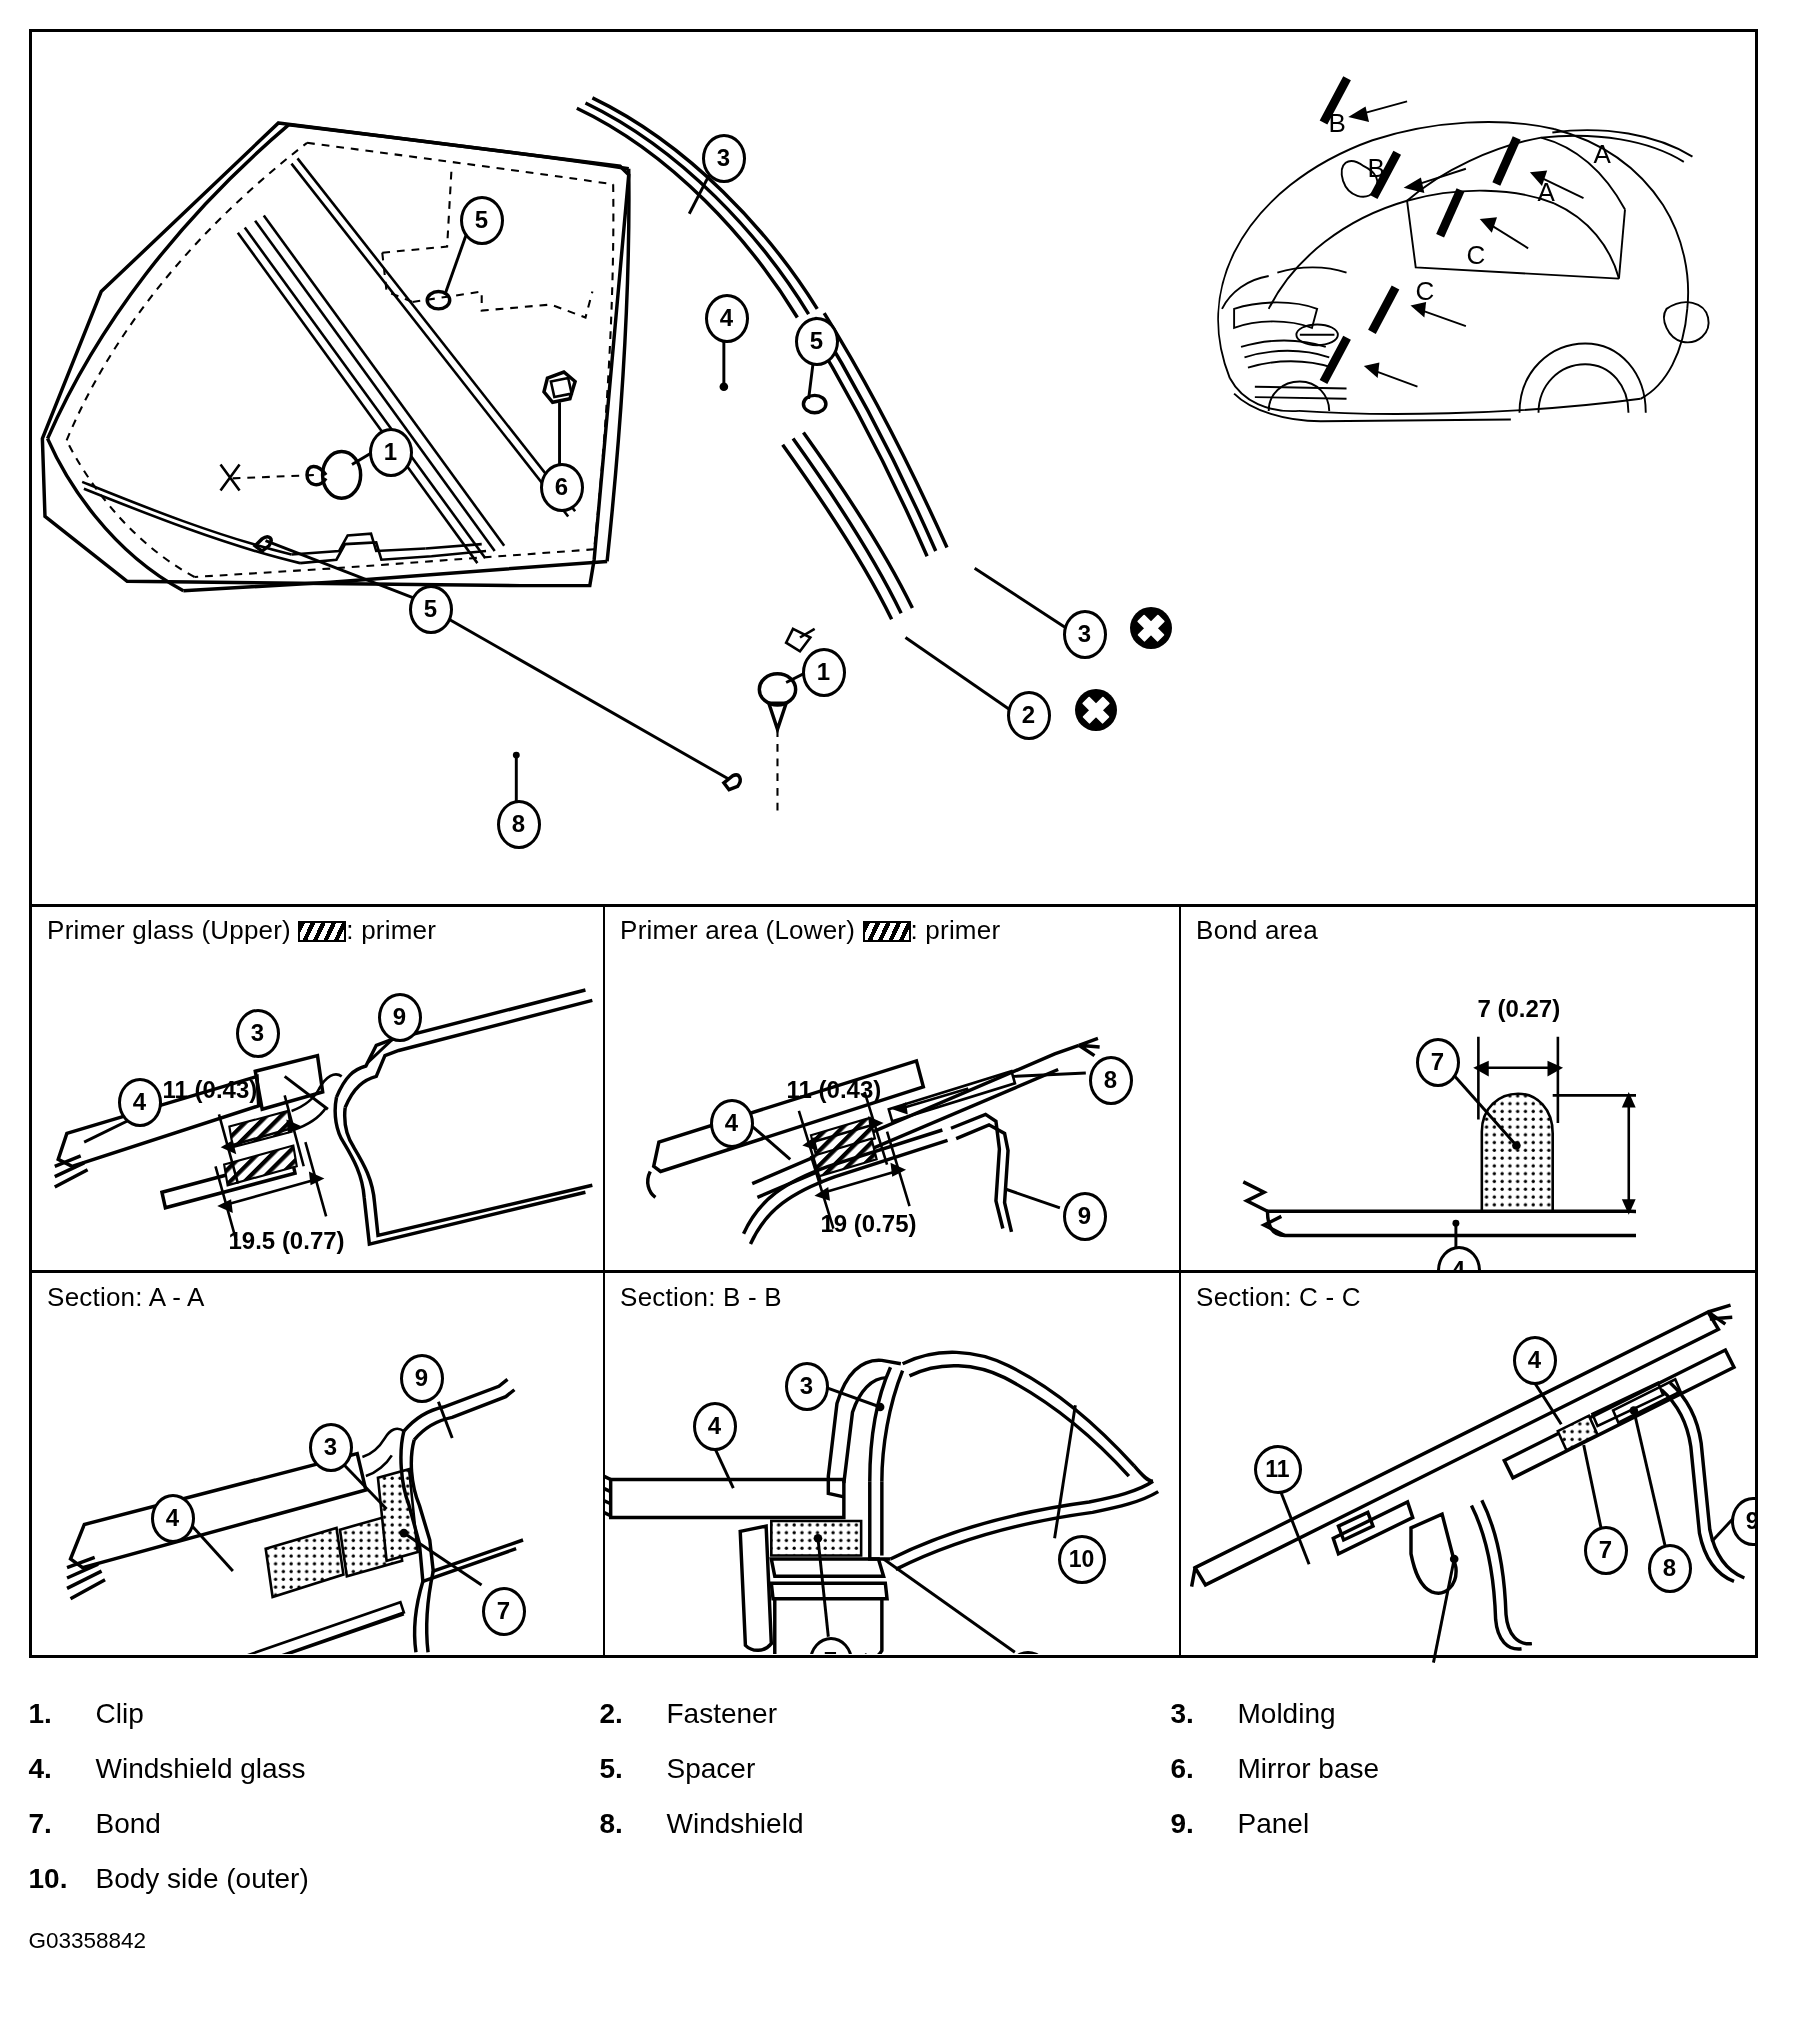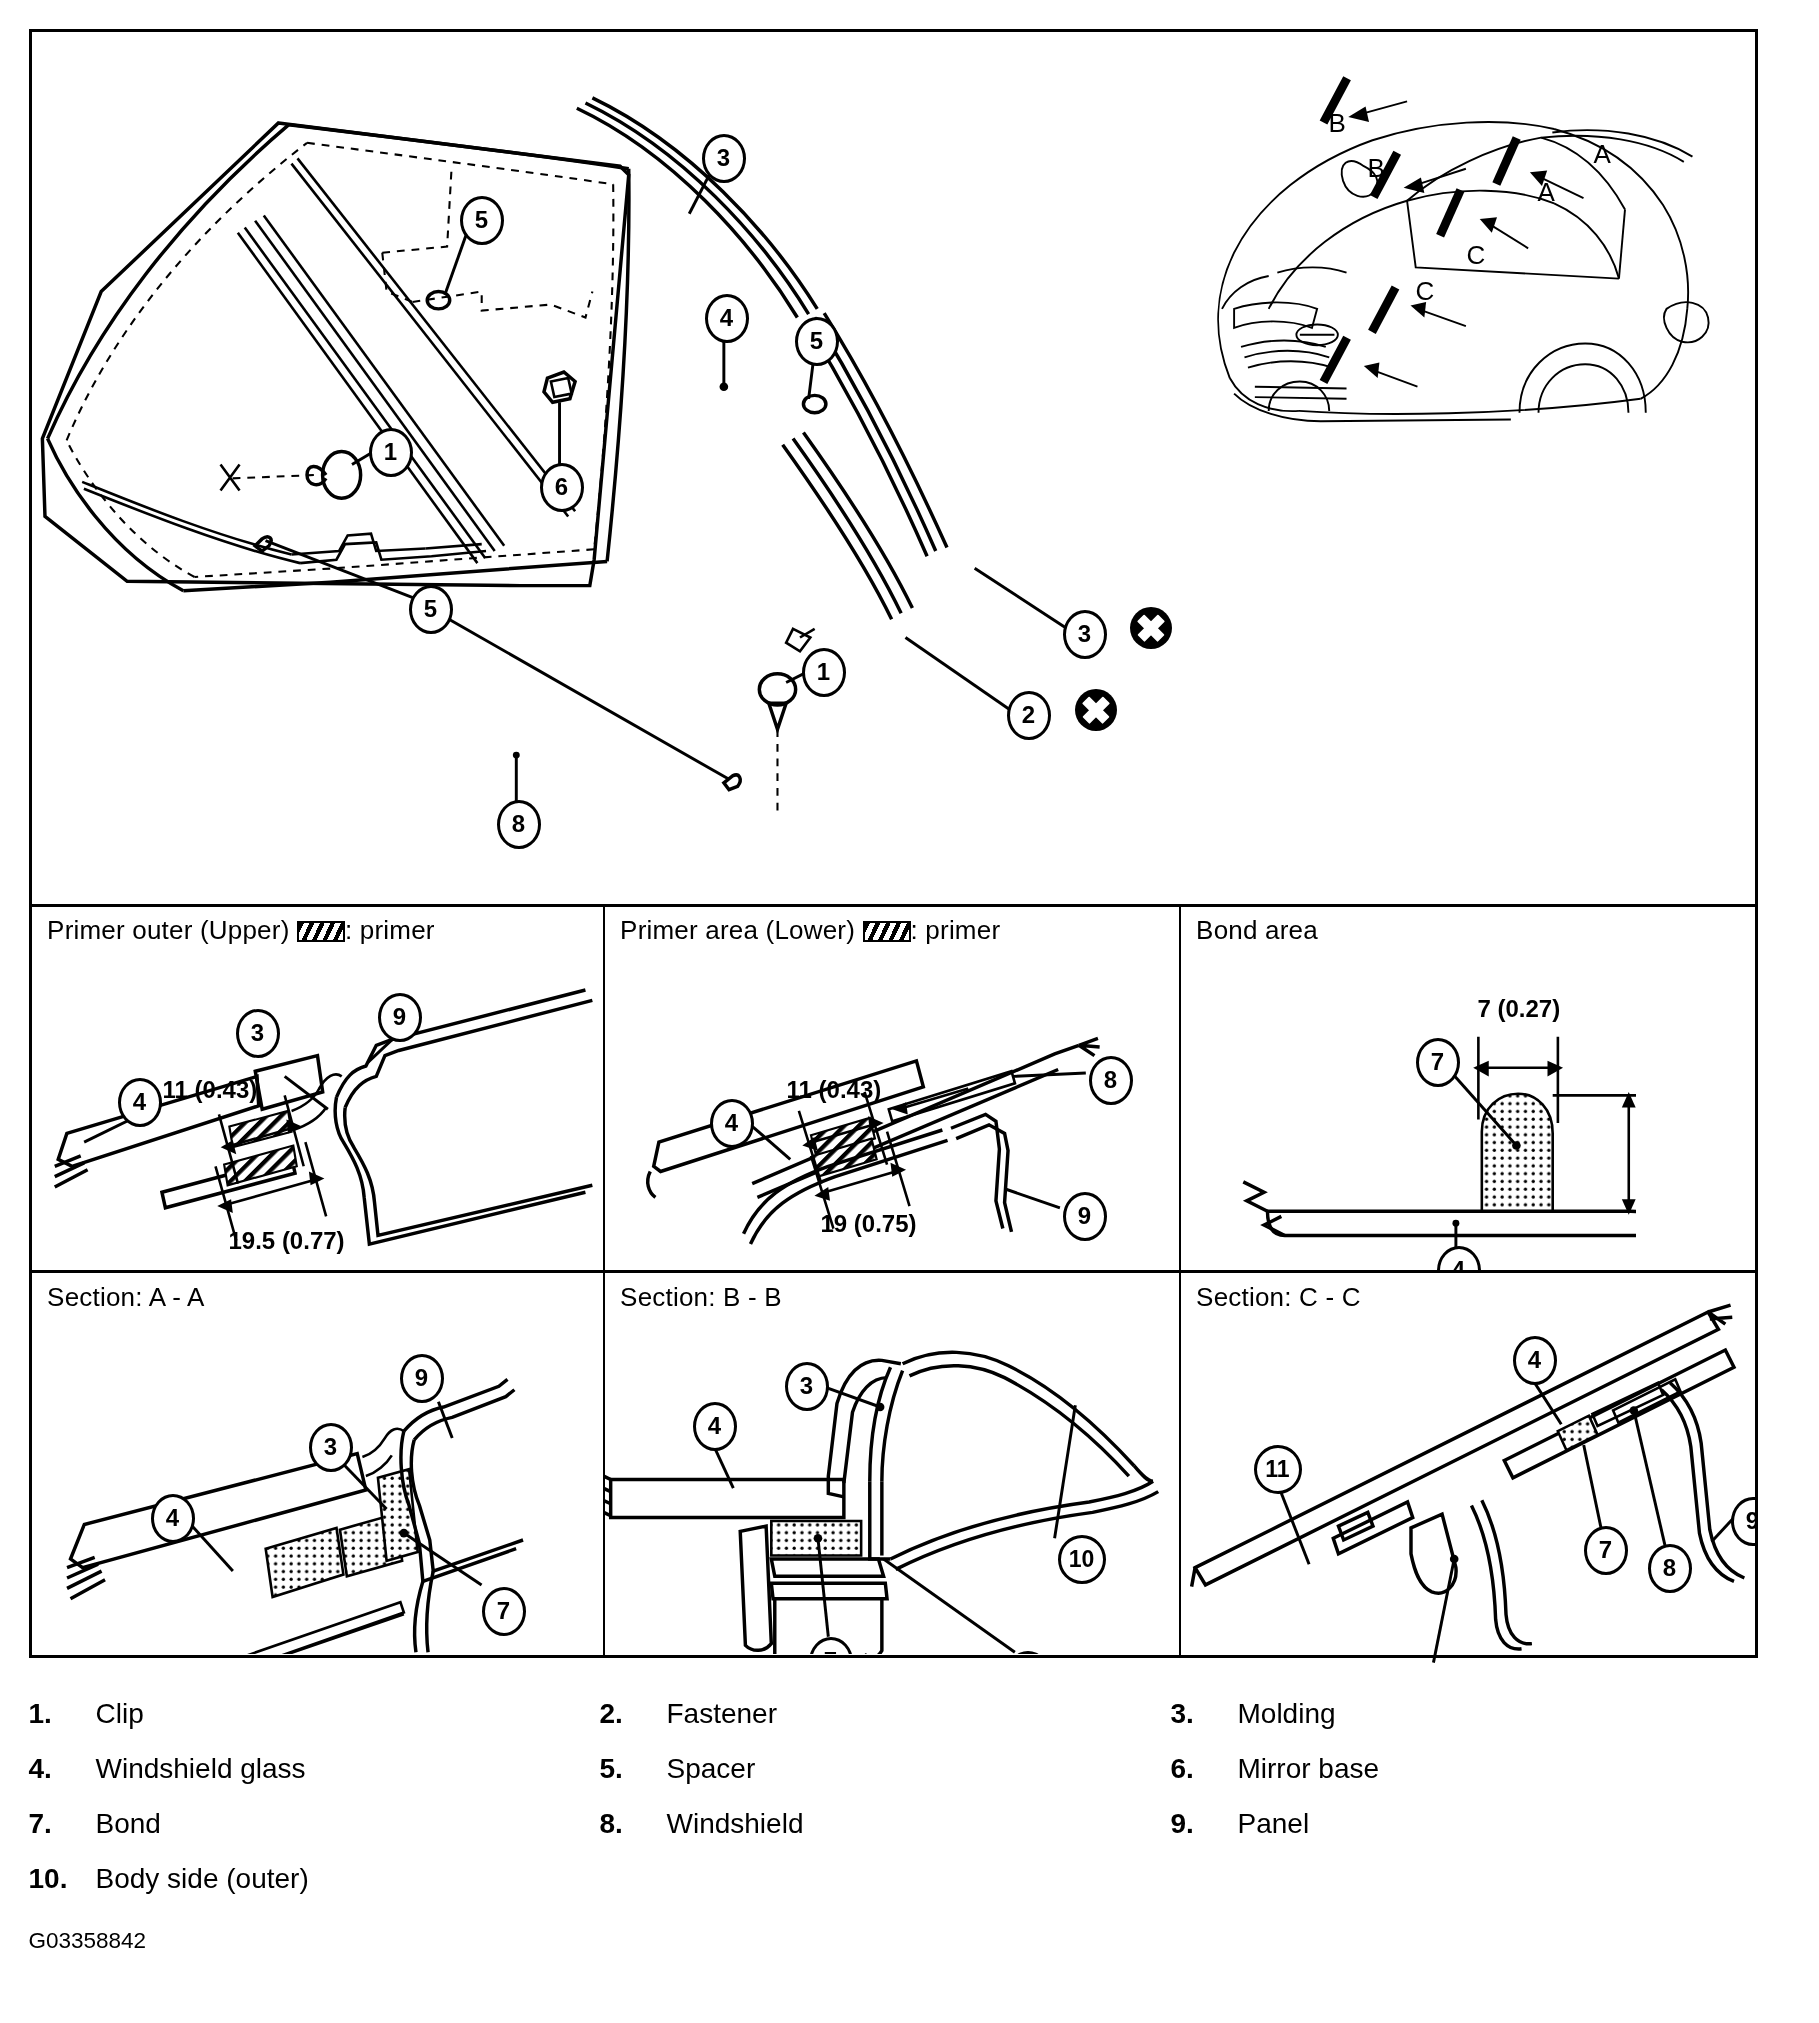--- a/index.html
+++ b/index.html
@@ -265,21 +265,21 @@
     <div class="dim" style="left:1384px;top:244px;font-size:26px;font-weight:400;">C</div>
 
   </div>
 
   <div class="hrule" style="top:872px;"></div>
 
   <div class="hrule" style="top:1238px;"></div>
 
   <div class="panel" style="left:0;top:875px;width:571px;height:363px;">
     <div class="panel-title">
-      <span>Primer outer (Upper)</span>
+      <span>Primer glass (Upper)</span>
       <span class="primer-swatch"></span><span>: primer</span>
     </div>
     <svg width="571" height="363" viewBox="0 0 660 420">
 
       <path class="ln2" d="M30,292 L40,262 L260,196 L262,230 L46,300 Z" fill="#fff"></path>
       <path class="ln2" d="M26,300 L56,288 M26,312 L60,296 M26,324 L64,304"></path>
       <path class="ln2" d="M258,190 L330,172 L336,214 L266,234 Z" fill="#fff"></path>
 
       <path class="hatch" d="M228,254 L296,236 L300,260 L232,278 Z"></path>
 

